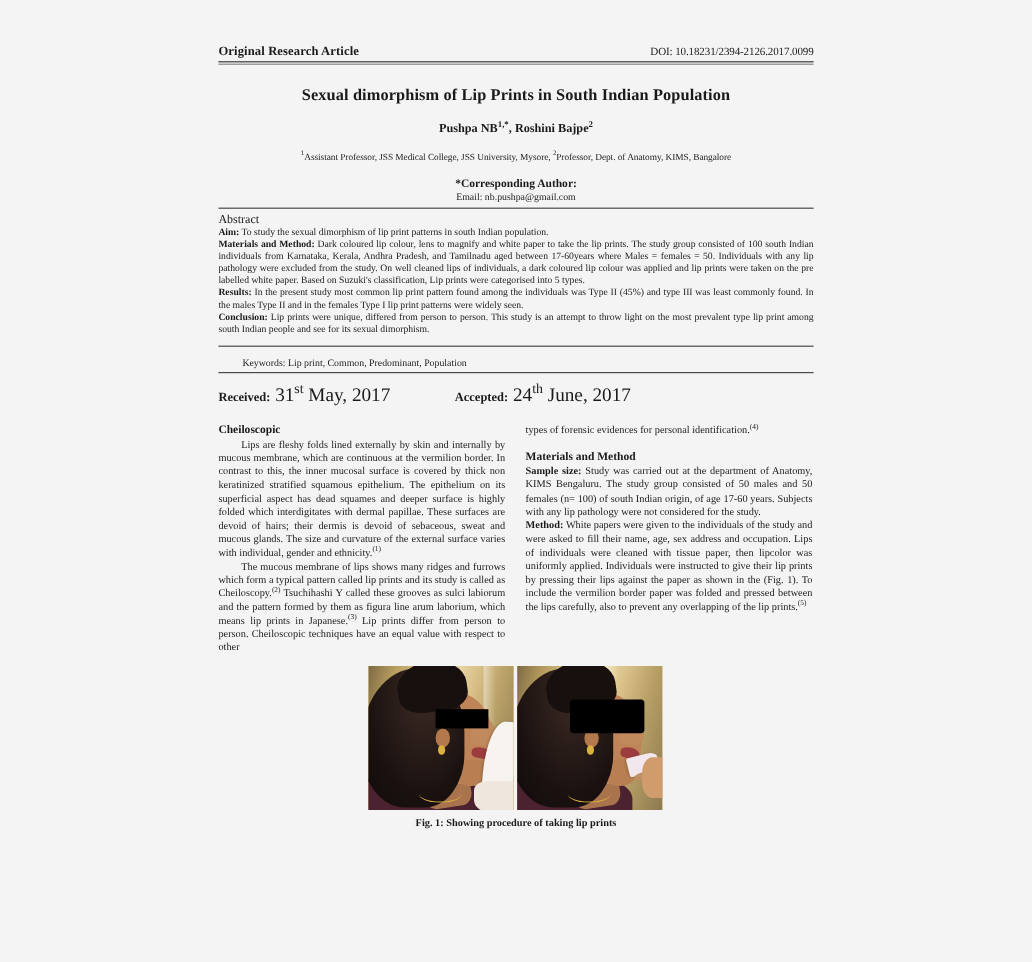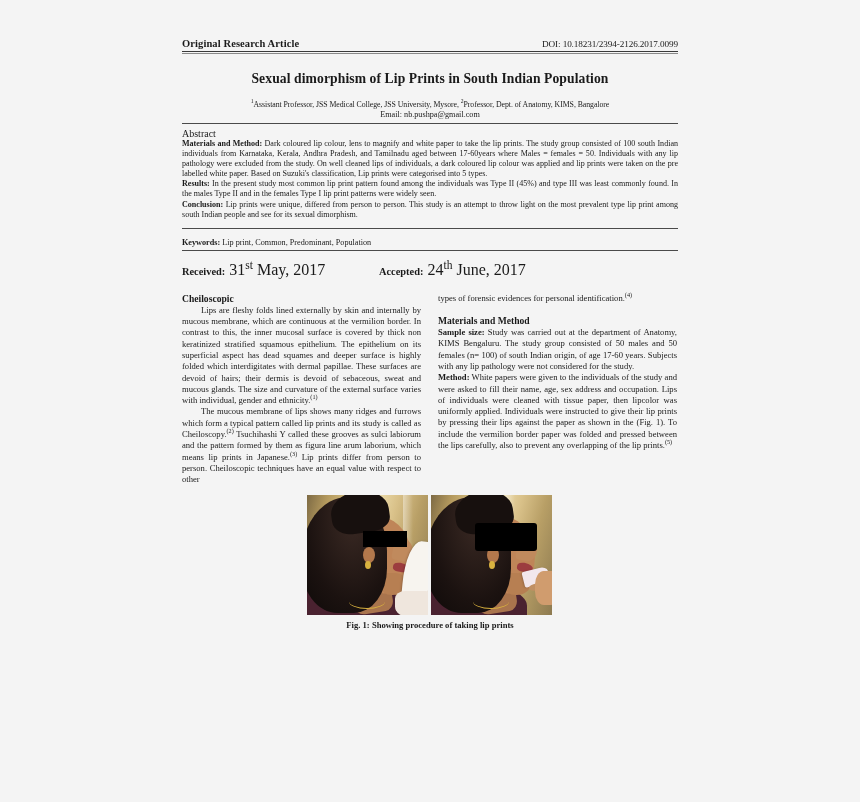--- a/index.html
+++ b/index.html
@@ -94,21 +94,21 @@
     text-align: justify;
     line-height: 1.255;
     margin: 0;
   }
   .abs-p b { font-weight: bold; }
   .kw {
     font-size: 8.2px;
     margin-top: 9px;
     margin-bottom: 3px;
   }
-  .kw b { font-weight: bold; }
+  .kw b { font-weight: normal; margin-left: 20px; }
 
   .dates {
     display: flex;
     font-size: 10.4px;
     font-weight: bold;
     margin-top: 10px;
   }
   .dates .d1 { width: 197px; }
   .dates .val { font-weight: normal; font-size: 16px; }
 
@@ -339,31 +339,38 @@
 <div class="page">
 
   <div class="runhead">
     <div class="runhead-left">Original Research Article</div>
     <div class="runhead-right">DOI: 10.18231/2394-2126.2017.0099</div>
   </div>
   <div class="rule-double"></div>
 
   <div class="title">Sexual dimorphism of Lip Prints in South Indian Population</div>
 
+  <div class="authors">
+    Pushpa NB<sup>1,*</sup>, Roshini Bajpe<sup>2</sup>
+  </div>
 
   <div class="affil">
     <sup>1</sup>Assistant Professor, JSS Medical College, JSS University, Mysore, <sup>2</sup>Professor, Dept. of Anatomy, KIMS, Bangalore
   </div>
 
+  <div class="corr">*Corresponding Author:</div>
   <div class="email">Email: nb.pushpa@gmail.com</div>
 
   <div class="rule-thin"></div>
 
   <div class="abstract-head">Abstract</div>
 
+  <p class="abs-p">
+    <b>Aim:</b><span> To study the sexual dimorphism of lip print patterns in south Indian population.</span>
+  </p>
   <p class="abs-p">
     <b>Materials and Method:</b><span> Dark coloured lip colour, lens to magnify and white paper to take the lip prints. The study group consisted of 100 south Indian individuals from Karnataka, Kerala, Andhra Pradesh, and Tamilnadu aged between 17-60years where Males = females = 50. Individuals with any lip pathology were excluded from the study. On well cleaned lips of individuals, a dark coloured lip colour was applied and lip prints were taken on the pre labelled white paper. Based on Suzuki's classification, Lip prints were categorised into 5 types.</span>
   </p>
   <p class="abs-p">
     <b>Results:</b><span> In the present study most common lip print pattern found among the individuals was Type II (45%) and type III was least commonly found. In the males Type II and in the females Type I lip print patterns were widely seen.</span>
   </p>
   <p class="abs-p">
     <b>Conclusion:</b><span> Lip prints were unique, differed from person to person. This study is an attempt to throw light on the most prevalent type lip print among south Indian people and see for its sexual dimorphism.</span>
   </p>
 

